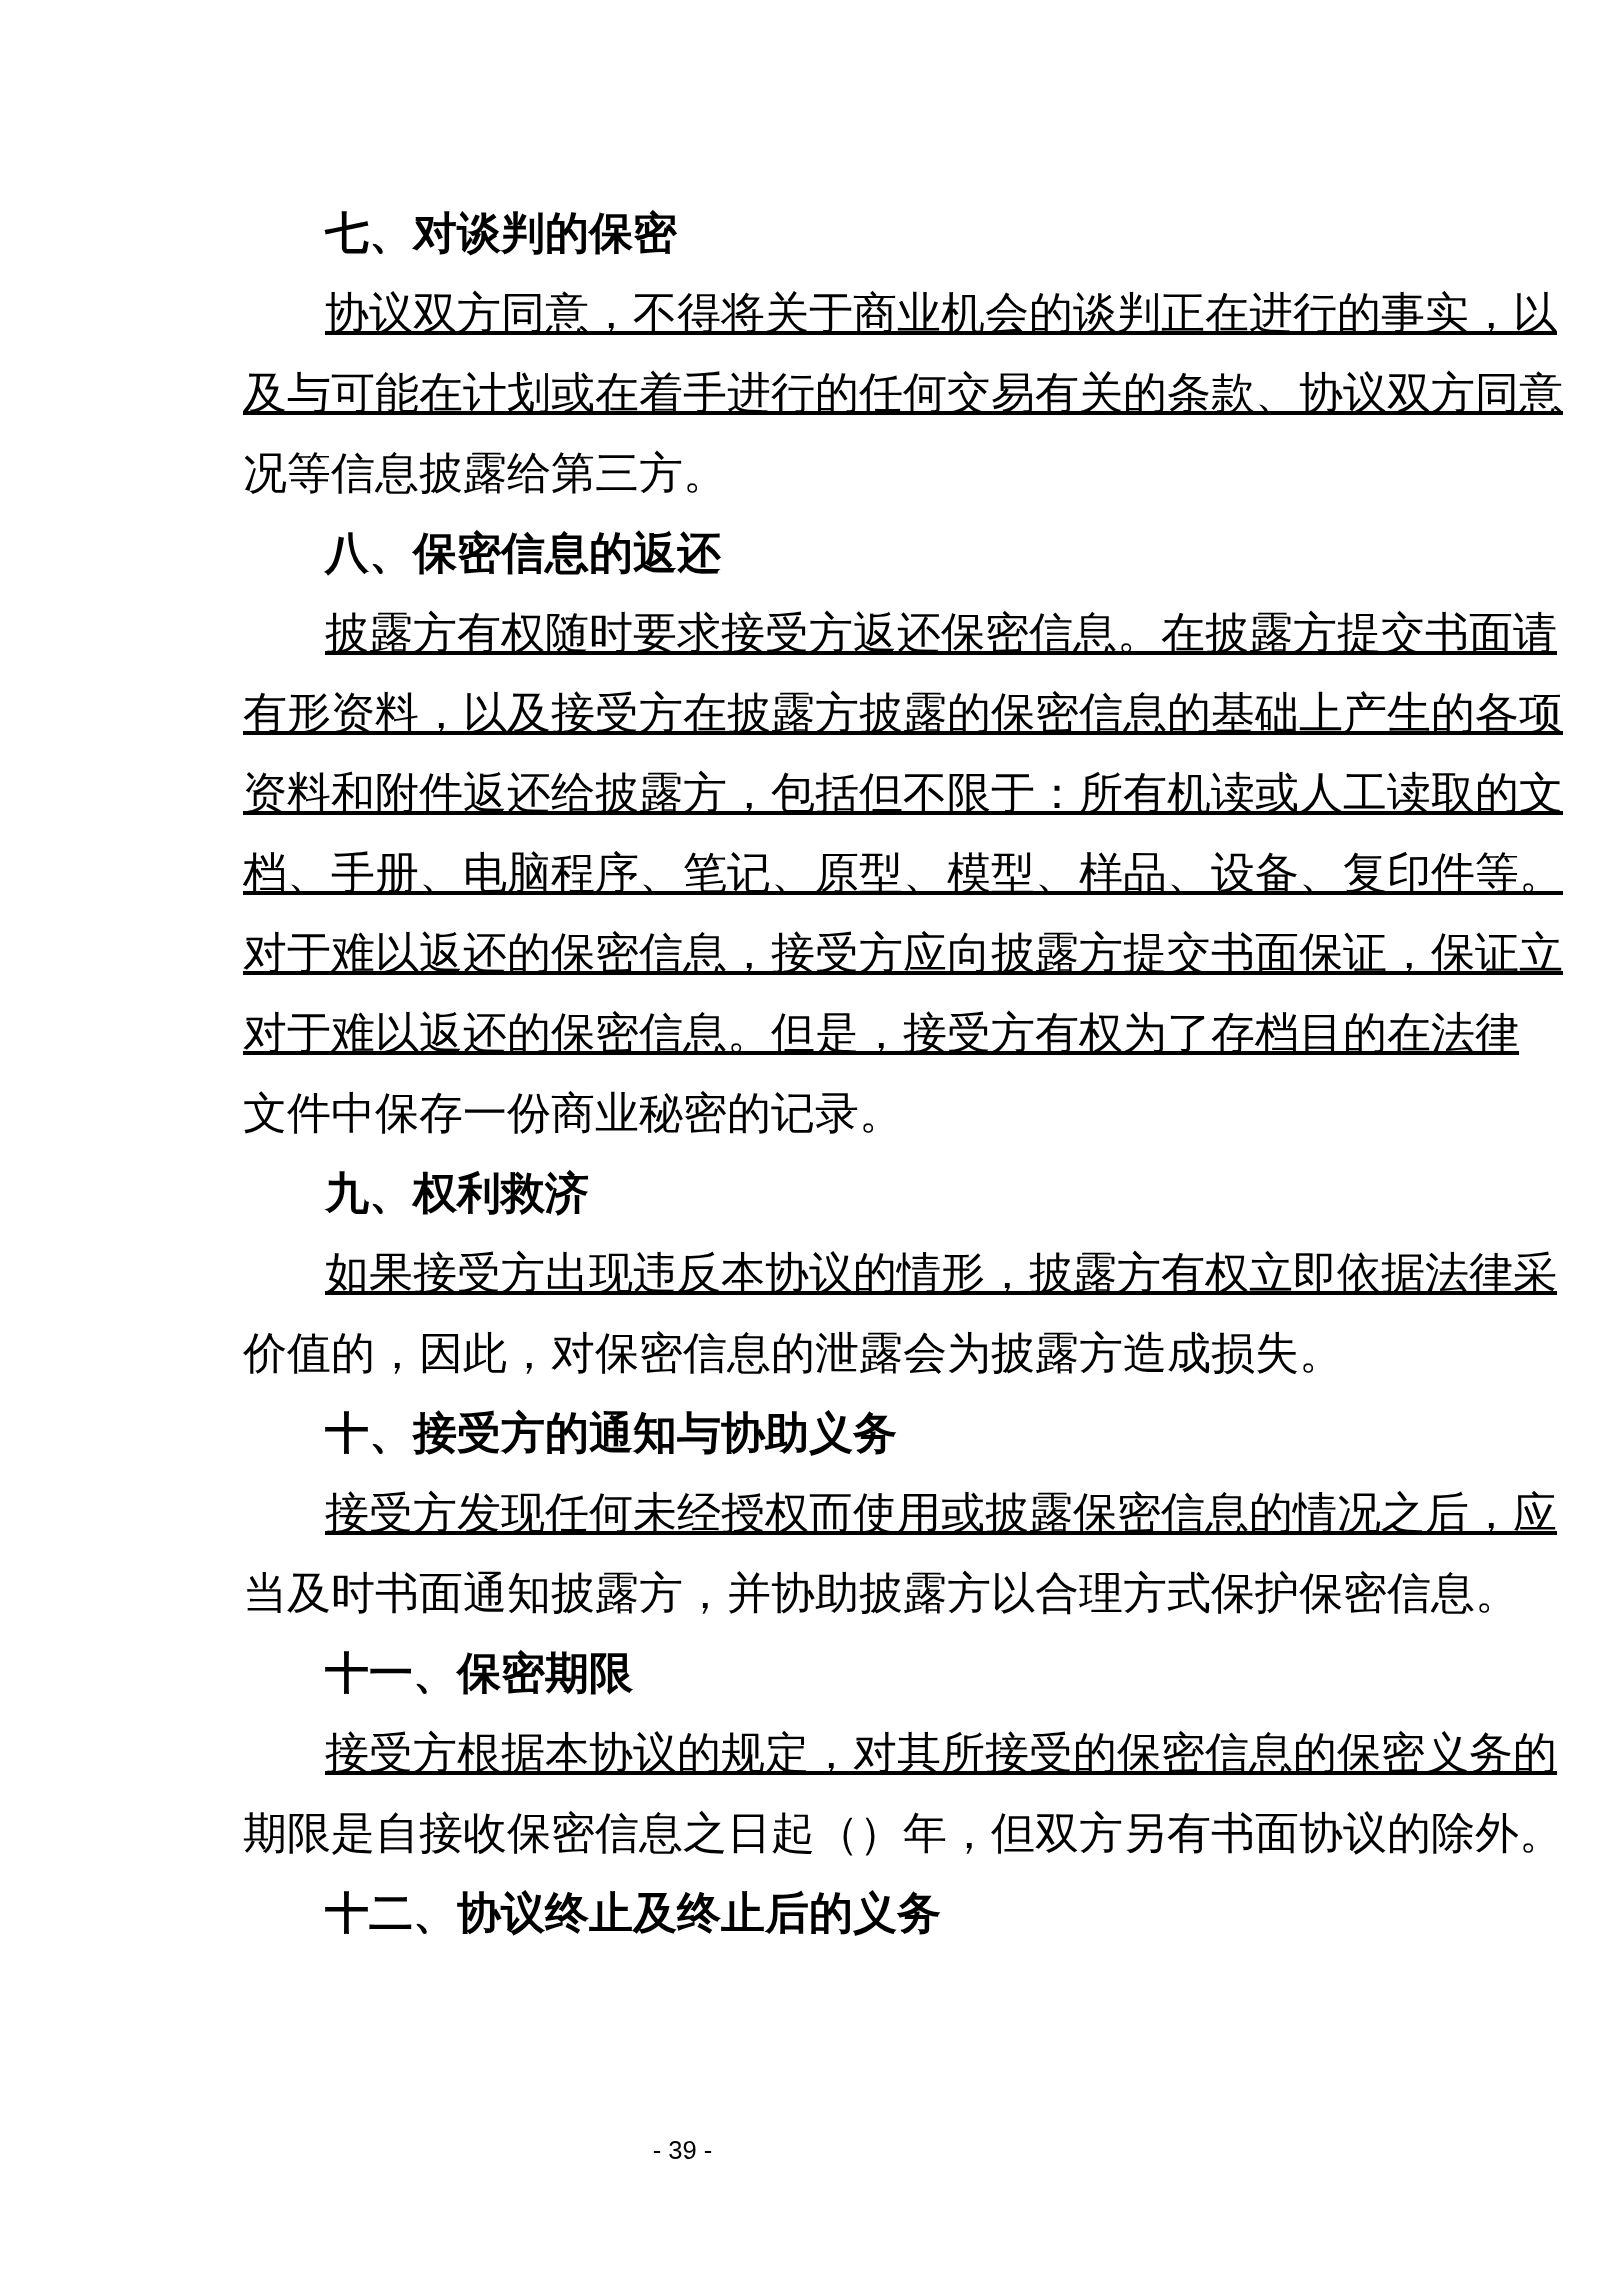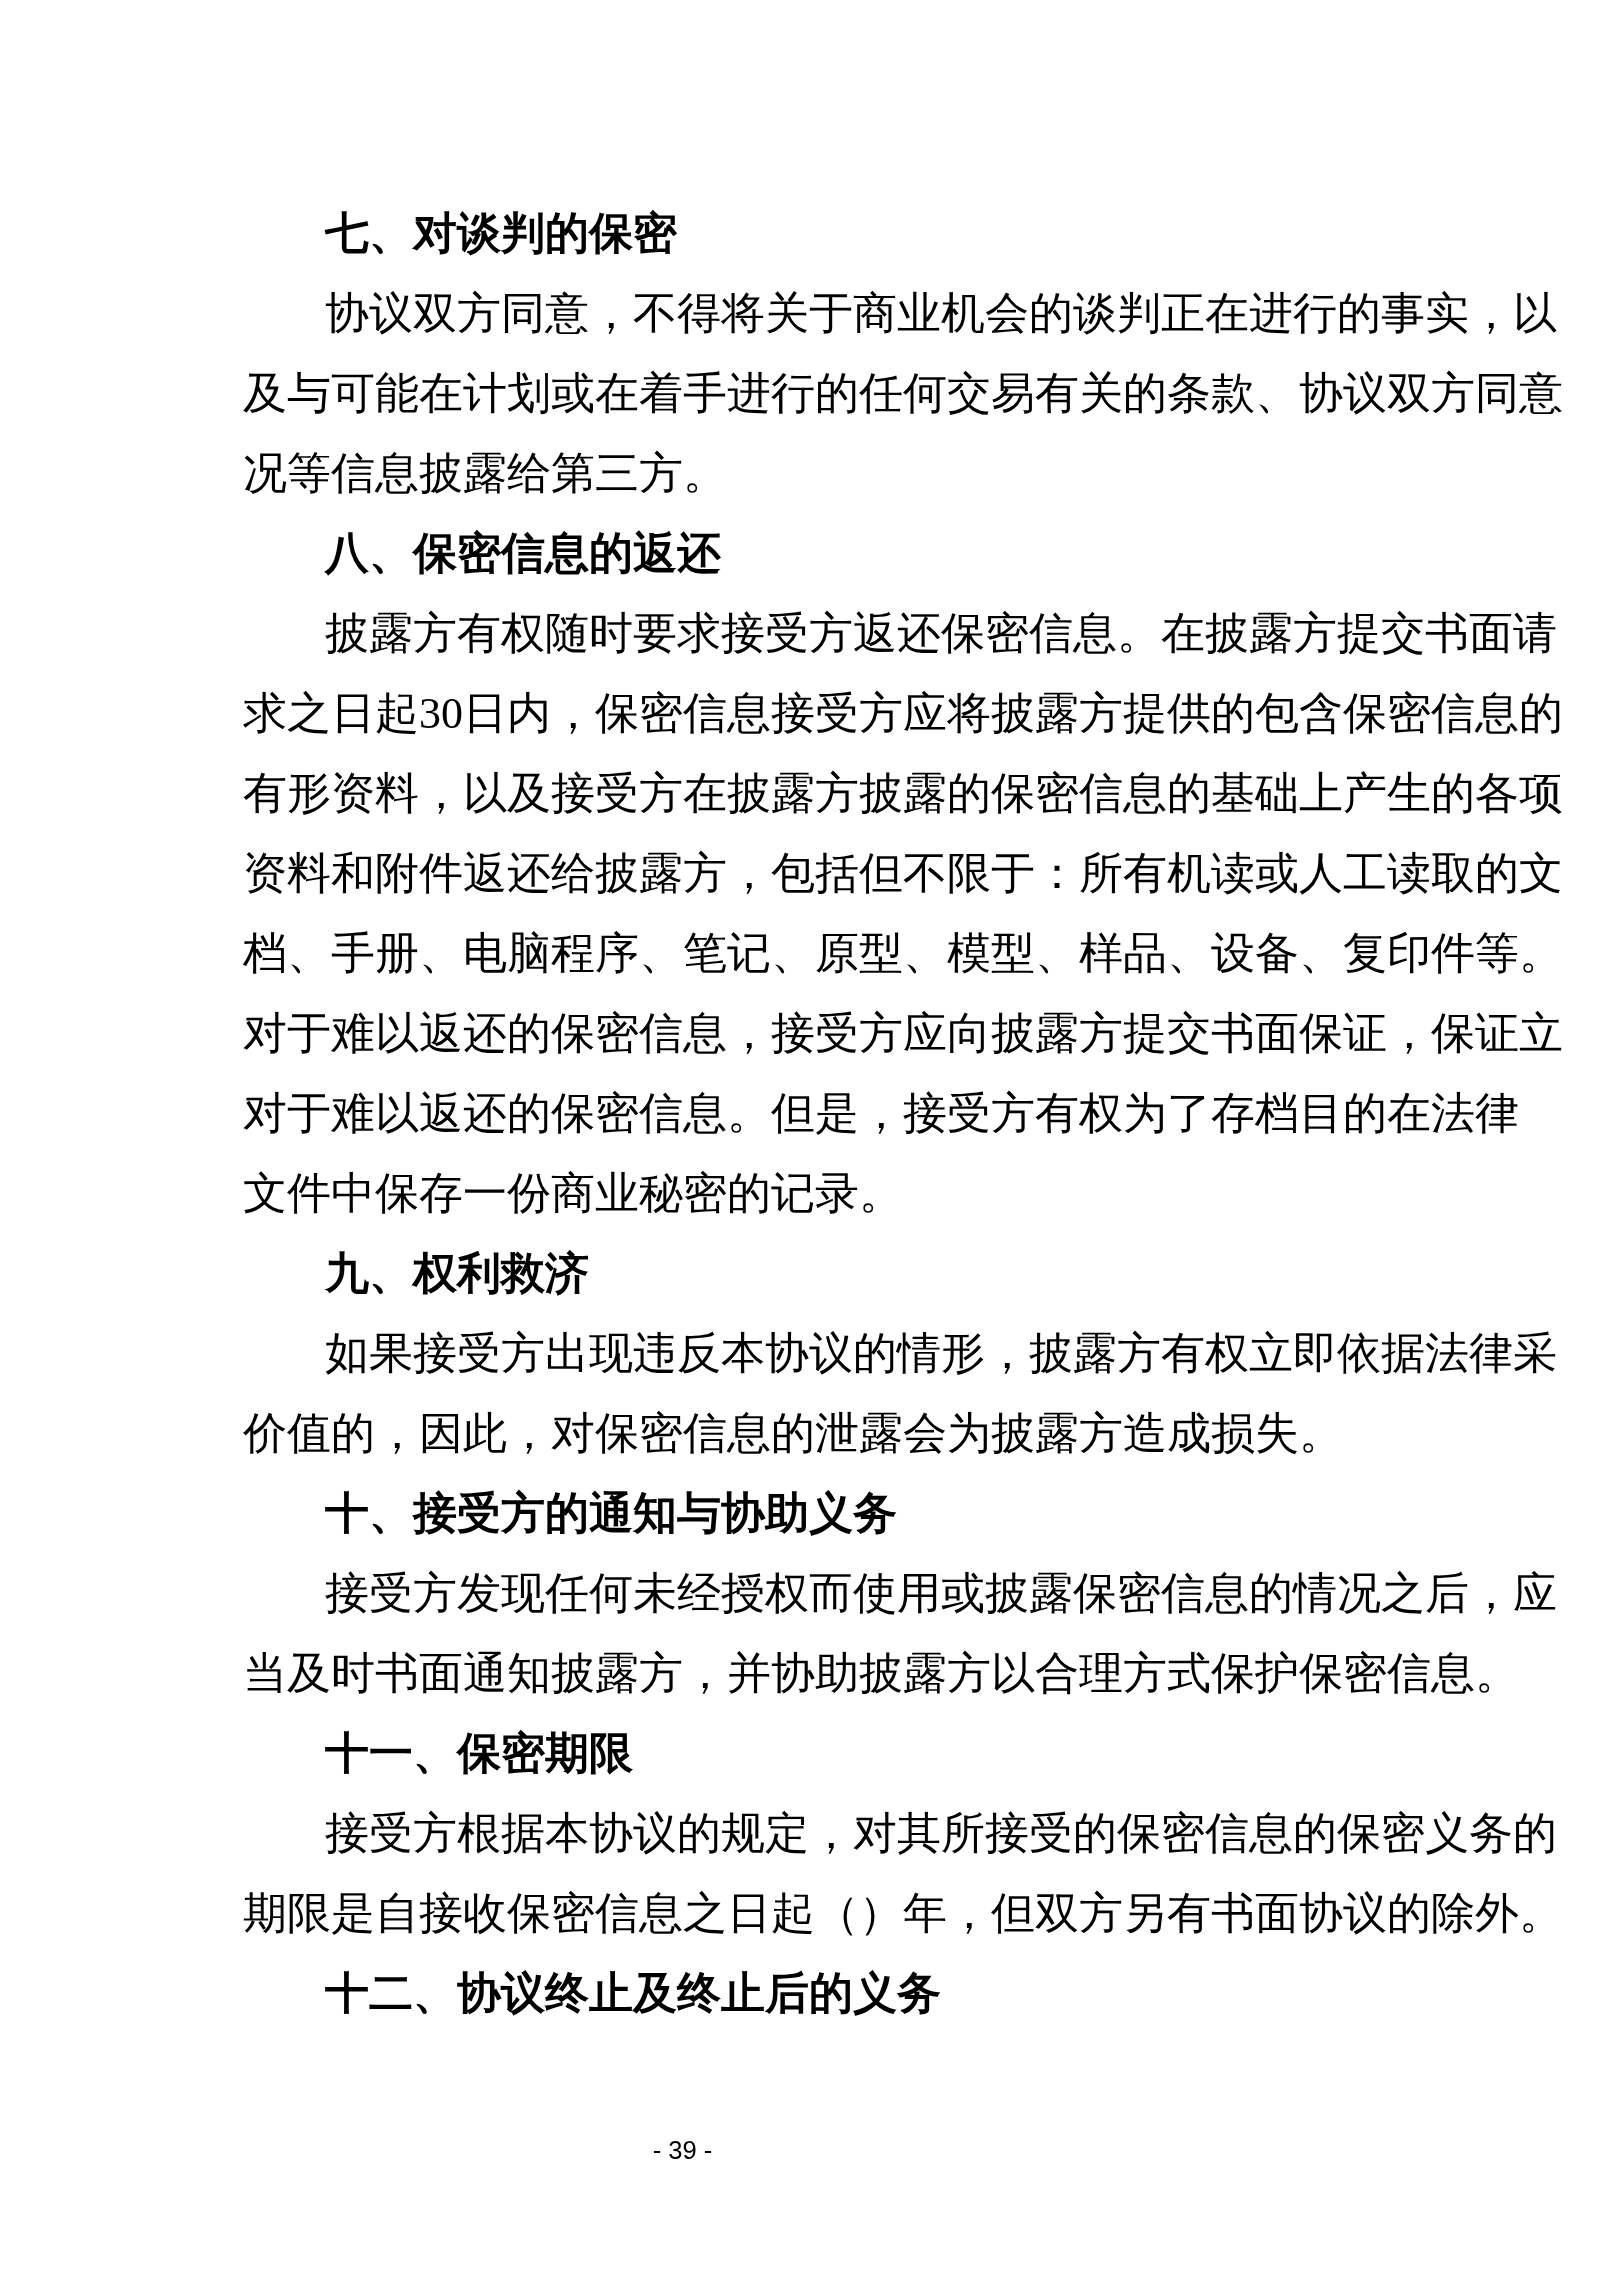--- a/index.html
+++ b/index.html
@@ -23,20 +23,21 @@
     font-size: 44px;
     line-height: 80px;
   }
   .line {
     white-space: nowrap;
     text-align: left;
   }
   .line.j {
     text-align: justify;
     text-align-last: justify;
+    text-decoration: underline;
   }
   .line.indent {
     text-indent: 82px;
   }
   .line.heading {
     font-weight: bold;
   }
   .footer {
     position: absolute;
     top: 2136px;
@@ -51,21 +52,20 @@
 </head>
 <body>
 
 <div class="content">
     <div class="line heading indent">七、对谈判的保密</div>
     <div class="line j indent">协议双方同意，不得将关于商业机会的谈判正在进行的事实，以</div>
     <div class="line j">及与可能在计划或在着手进行的任何交易有关的条款、协议双方同意</div>
     <div class="line">况等信息披露给第三方。</div>
     <div class="line heading indent">八、保密信息的返还</div>
     <div class="line j indent">披露方有权随时要求接受方返还保密信息。在披露方提交书面请</div>
-    <div class="line j">求之日起30日内，保密信息接受方应将披露方提供的包含保密信息的</div>
     <div class="line j">有形资料，以及接受方在披露方披露的保密信息的基础上产生的各项</div>
     <div class="line j">资料和附件返还给披露方，包括但不限于：所有机读或人工读取的文</div>
     <div class="line j">档、手册、电脑程序、笔记、原型、模型、样品、设备、复印件等。</div>
     <div class="line j">对于难以返还的保密信息，接受方应向披露方提交书面保证，保证立</div>
     <div class="line j">对于难以返还的保密信息。但是，接受方有权为了存档目的在法律</div>
     <div class="line">文件中保存一份商业秘密的记录。</div>
     <div class="line heading indent">九、权利救济</div>
     <div class="line j indent">如果接受方出现违反本协议的情形，披露方有权立即依据法律采</div>
     <div class="line">价值的，因此，对保密信息的泄露会为披露方造成损失。</div>
     <div class="line heading indent">十、接受方的通知与协助义务</div>

